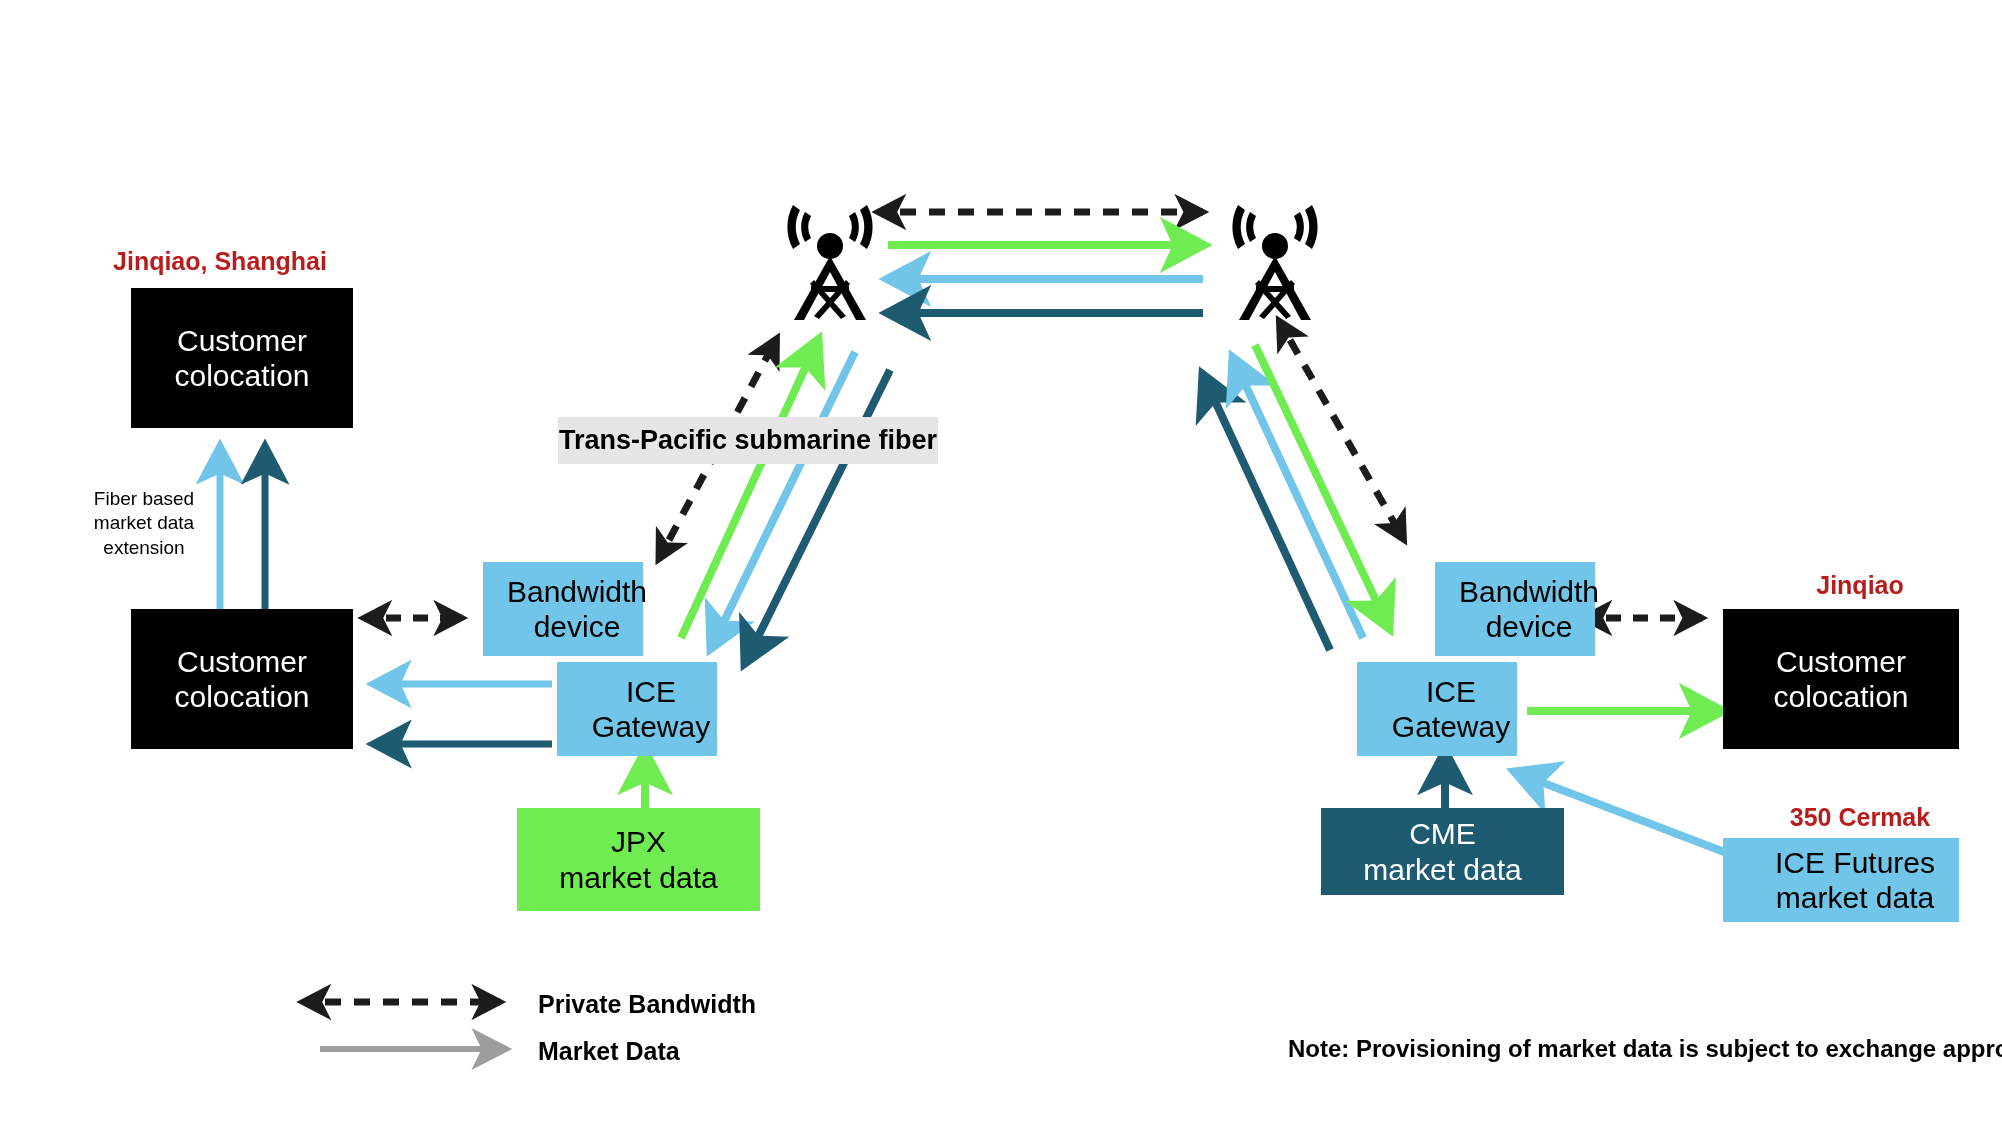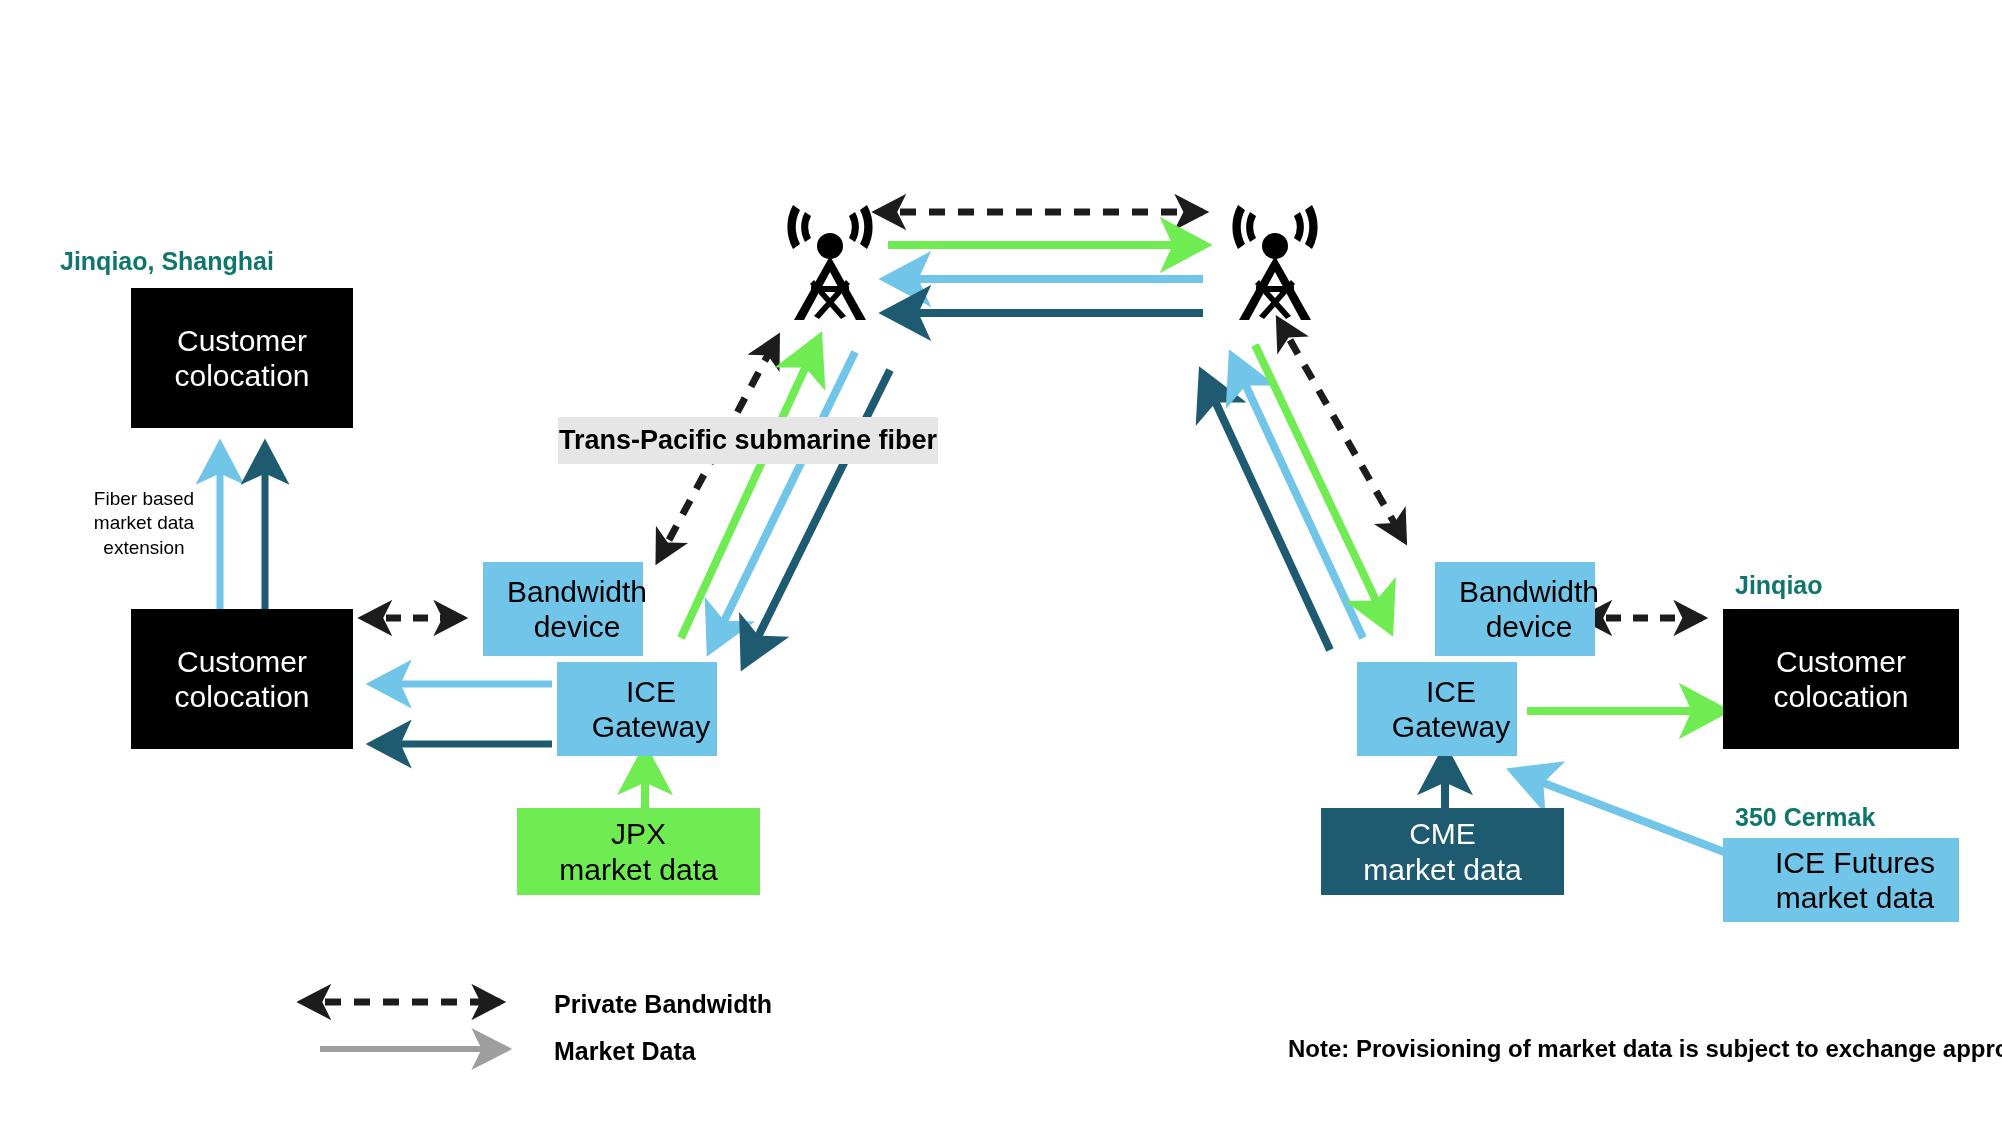--- a/index.html
+++ b/index.html
@@ -8,28 +8,28 @@
   #stage{position:relative;width:2002px;height:1125px;background:#fff;}
   #wires{position:absolute;left:0;top:0;width:2002px;height:1125px;pointer-events:none;}
 
   .node{position:absolute;box-sizing:border-box;display:flex;align-items:center;
         justify-content:center;text-align:center;line-height:1.18;}
   .black-box{background:#000000;color:#ffffff;font-size:30px;font-weight:400;}
   .lb-box{background:#70C5E8;color:#000000;font-size:30px;font-weight:400;padding-left:28px;}
   .green-box{background:#6FEC52;color:#000000;font-size:30px;font-weight:400;}
   .dark-box{background:#1F5B70;color:#ffffff;font-size:30px;font-weight:400;}
 
-  .site-label{position:absolute;font-size:25px;font-weight:700;color:#0f766e;
-              white-space:nowrap;}
+  .site-label{position:absolute;font-size:25px;font-weight:700;color:#b91c1c;
+              white-space:nowrap;text-align:center;}
   .small-note{position:absolute;font-size:19px;font-weight:400;color:#000;
               text-align:center;line-height:1.28;}
   .fiber-chip{position:absolute;background:#e6e6e6;color:#000;font-size:27px;
               font-weight:700;display:flex;align-items:center;justify-content:center;
               white-space:nowrap;padding:0 16px;box-sizing:border-box;}
-  .legend-text{position:absolute;font-size:25px;font-weight:700;color:#000;white-space:nowrap;margin-left:16px;}
+  .legend-text{position:absolute;font-size:25px;font-weight:700;color:#000;white-space:nowrap;}
   .foot-note{position:absolute;font-size:24px;font-weight:700;color:#000;white-space:nowrap;}
   .tower{position:absolute;}
   .bind-lines{white-space:pre-line;}
 </style>
 </head>
 <body>
 
 <div id="stage">
 
   <svg id="wires" viewBox="0 0 2002 1125">
@@ -103,21 +103,21 @@
   <div class="node black-box bind-lines" style="left:131px;top:609px;width:222px;height:140px;">Customer
 colocation</div>
 
 
   <div class="node lb-box bind-lines" style="left:483px;top:562px;width:160px;height:94px;">Bandwidth
 device</div>
 
   <div class="node lb-box bind-lines" style="left:557px;top:662px;width:160px;height:94px;">ICE
 Gateway</div>
 
-  <div class="node green-box bind-lines" style="left:517px;top:808px;width:243px;height:87px;">JPX
+  <div class="node green-box bind-lines" style="left:517px;top:808px;width:243px;height:103px;">JPX
 market data</div>
 
   <svg class="tower" style="left:770px;top:198px;" width="120" height="125" viewBox="0 0 120 125">
     <g fill="#000000">
       <circle cx="60" cy="48" r="13"></circle>
       <path d="M60 58 L24 122 L34 122 L60 74 L86 122 L96 122 Z"></path>
       <path d="M41 88 L79 88 L79 94 L41 94 Z"></path>
       <path d="M44 82 L76 118 L71 121 L40 86 Z"></path>
       <path d="M76 82 L44 118 L49 121 L80 86 Z"></path>
       <path d="M41 40 a24 24 0 0 1 0 -22 l-6 -4 a31 31 0 0 0 0 30 Z"></path>

